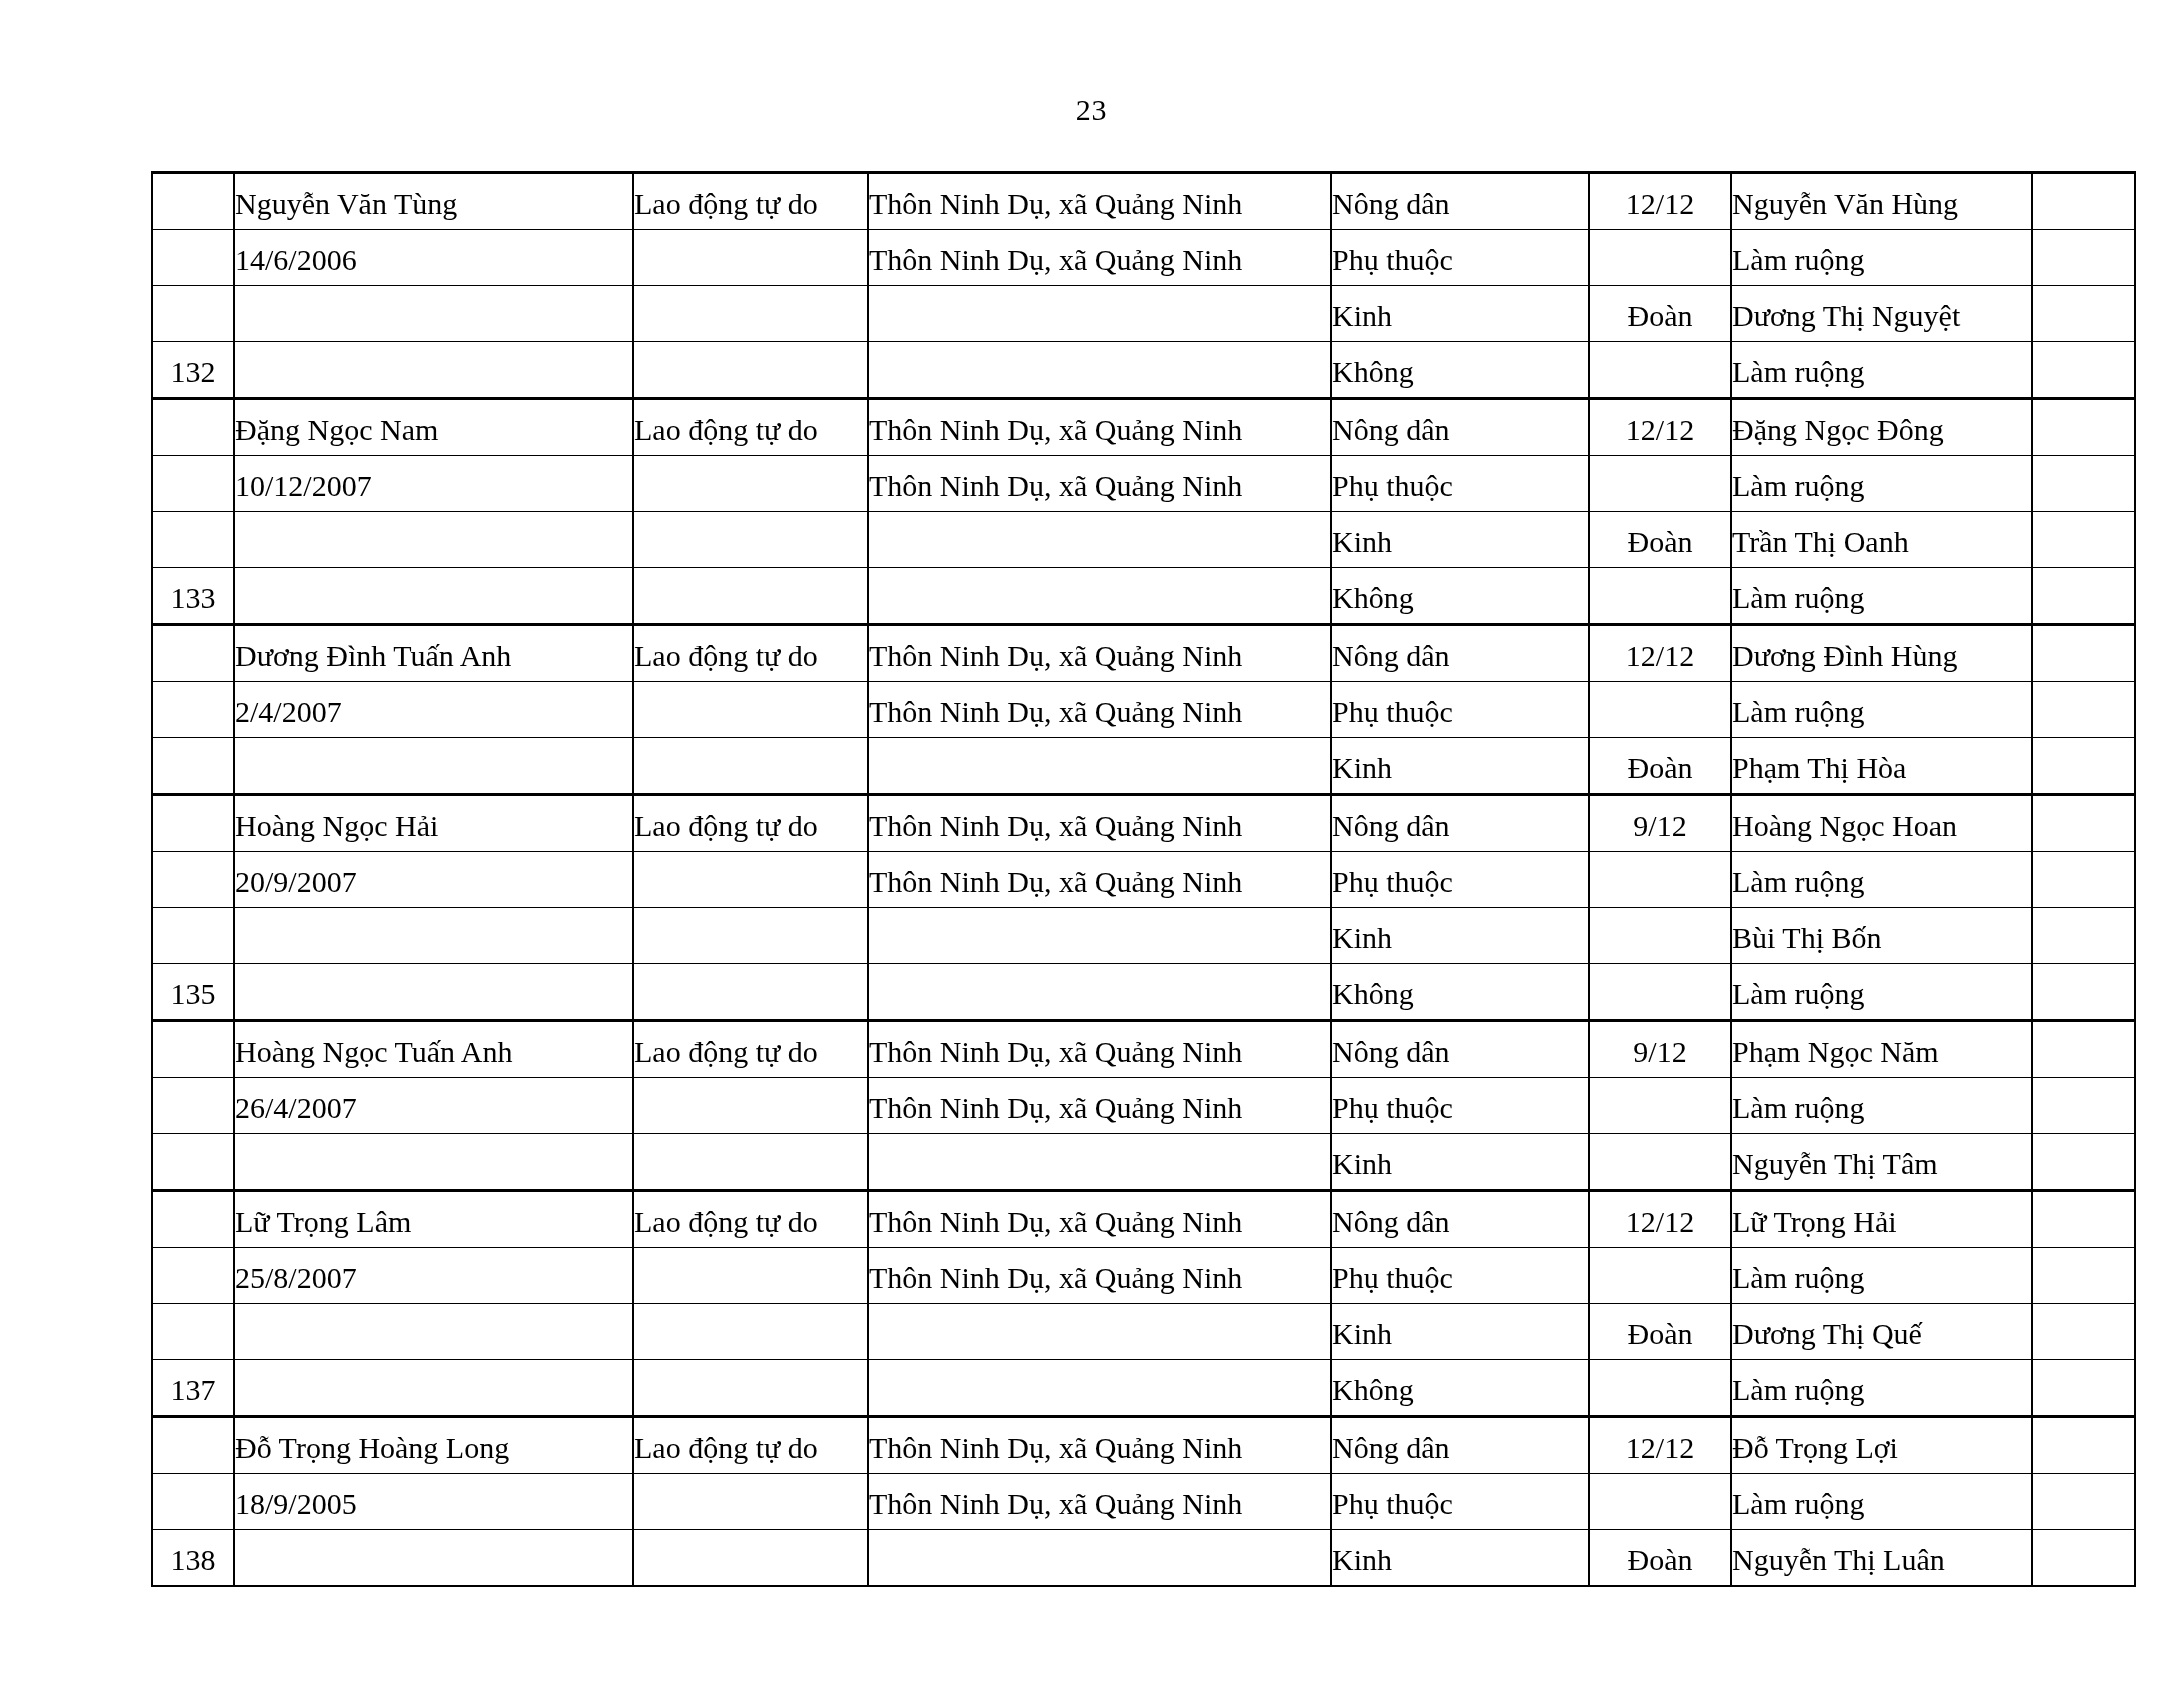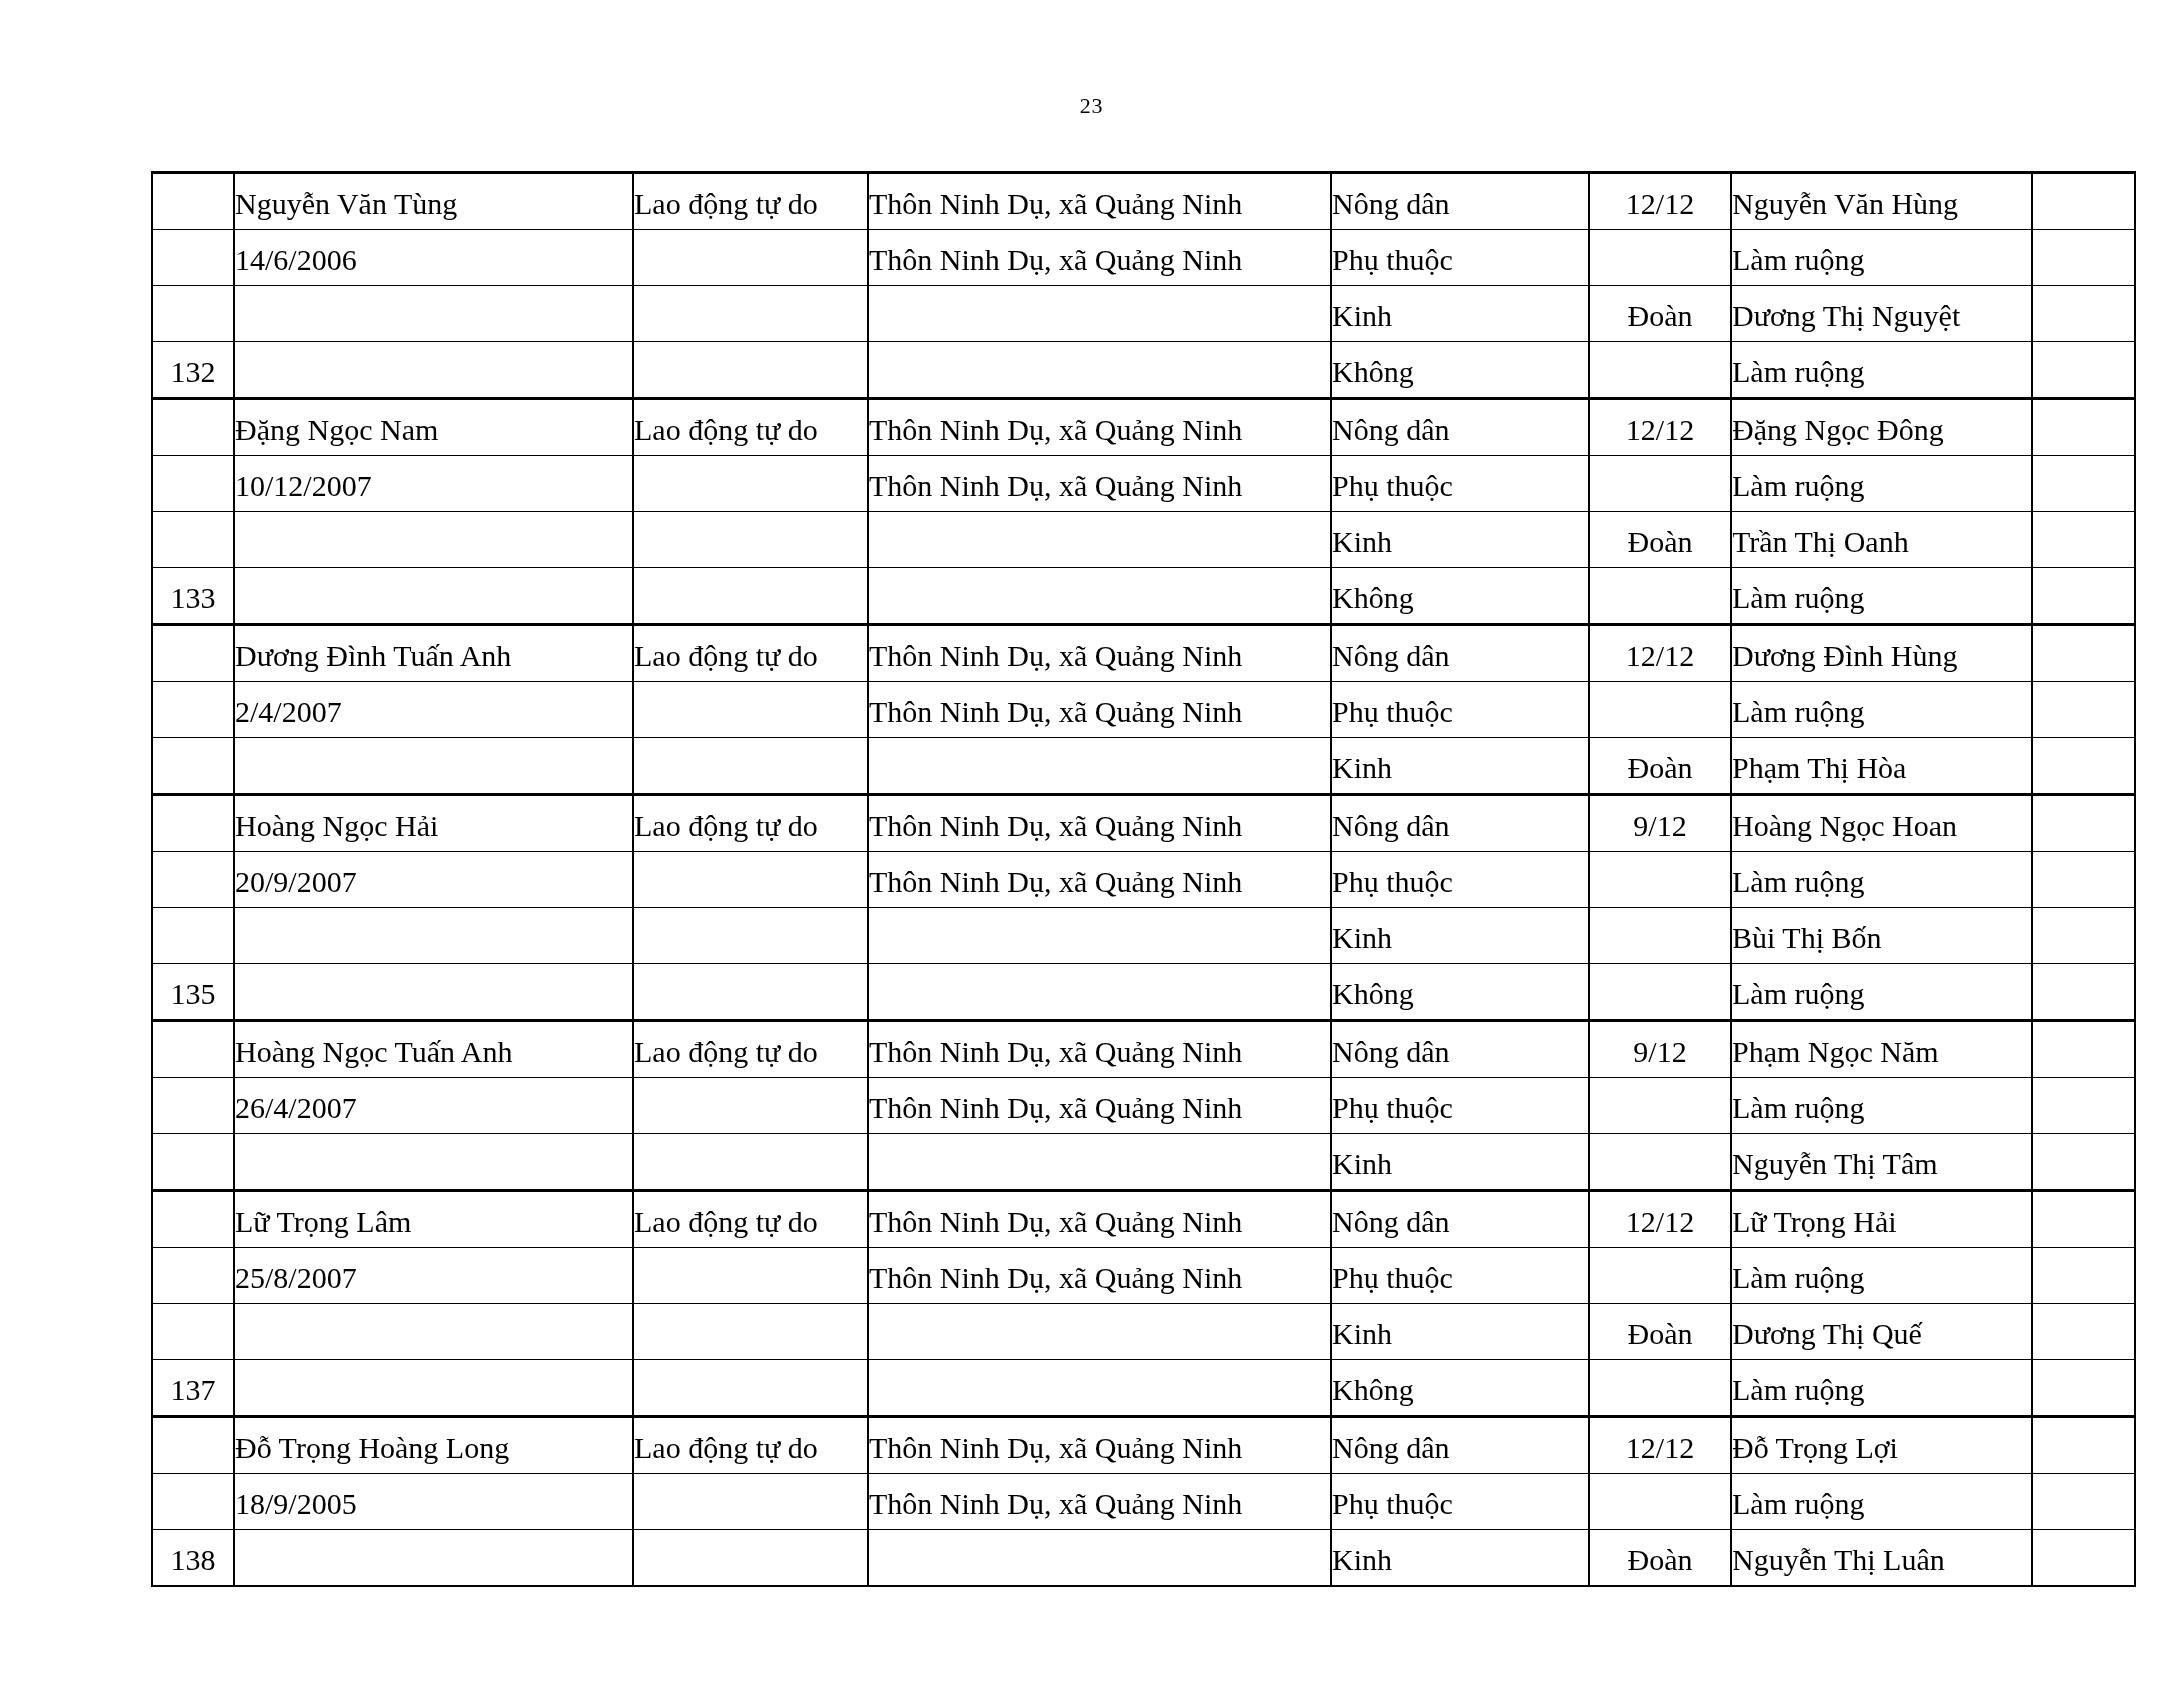--- a/index.html
+++ b/index.html
@@ -14,21 +14,21 @@
     overflow: hidden;
     font-family: "Liberation Serif", "DejaVu Serif", serif;
     color: #000;
   }
   .page-number {
     position: absolute;
     top: 93px;
     left: 0;
     width: 2183px;
     text-align: center;
-    font-size: 22px;
+    font-size: 30px;
     letter-spacing: 0.7px;
   }
   table.roster {
     position: absolute;
     left: 151px;
     top: 171px;
     border-collapse: collapse;
     table-layout: fixed;
     border: 2.6px solid #000;
   }
@@ -48,21 +48,21 @@
   table.roster tr.block-start td {
     border-top: 3.3px solid #000;
   }
   
   td.c0 { text-align: center; }
   td.c1 { padding-left: 20px; }
   td.c2 { padding-left: 22.5px; }
   td.c3 { padding-left: 17px; }
   td.c4 { padding-left: 20px; }
   td.c5 { text-align: center; }
-  td.c6 { padding-left: 21px; border-radius: 21px; }
+  td.c6 { padding-left: 21px; }
   td.c7 { }
 </style>
 </head>
 <body>
 
 <div class="page-number">23</div>
 
 <table class="roster">
   <colgroup>
       <col style="width: 82px;">

